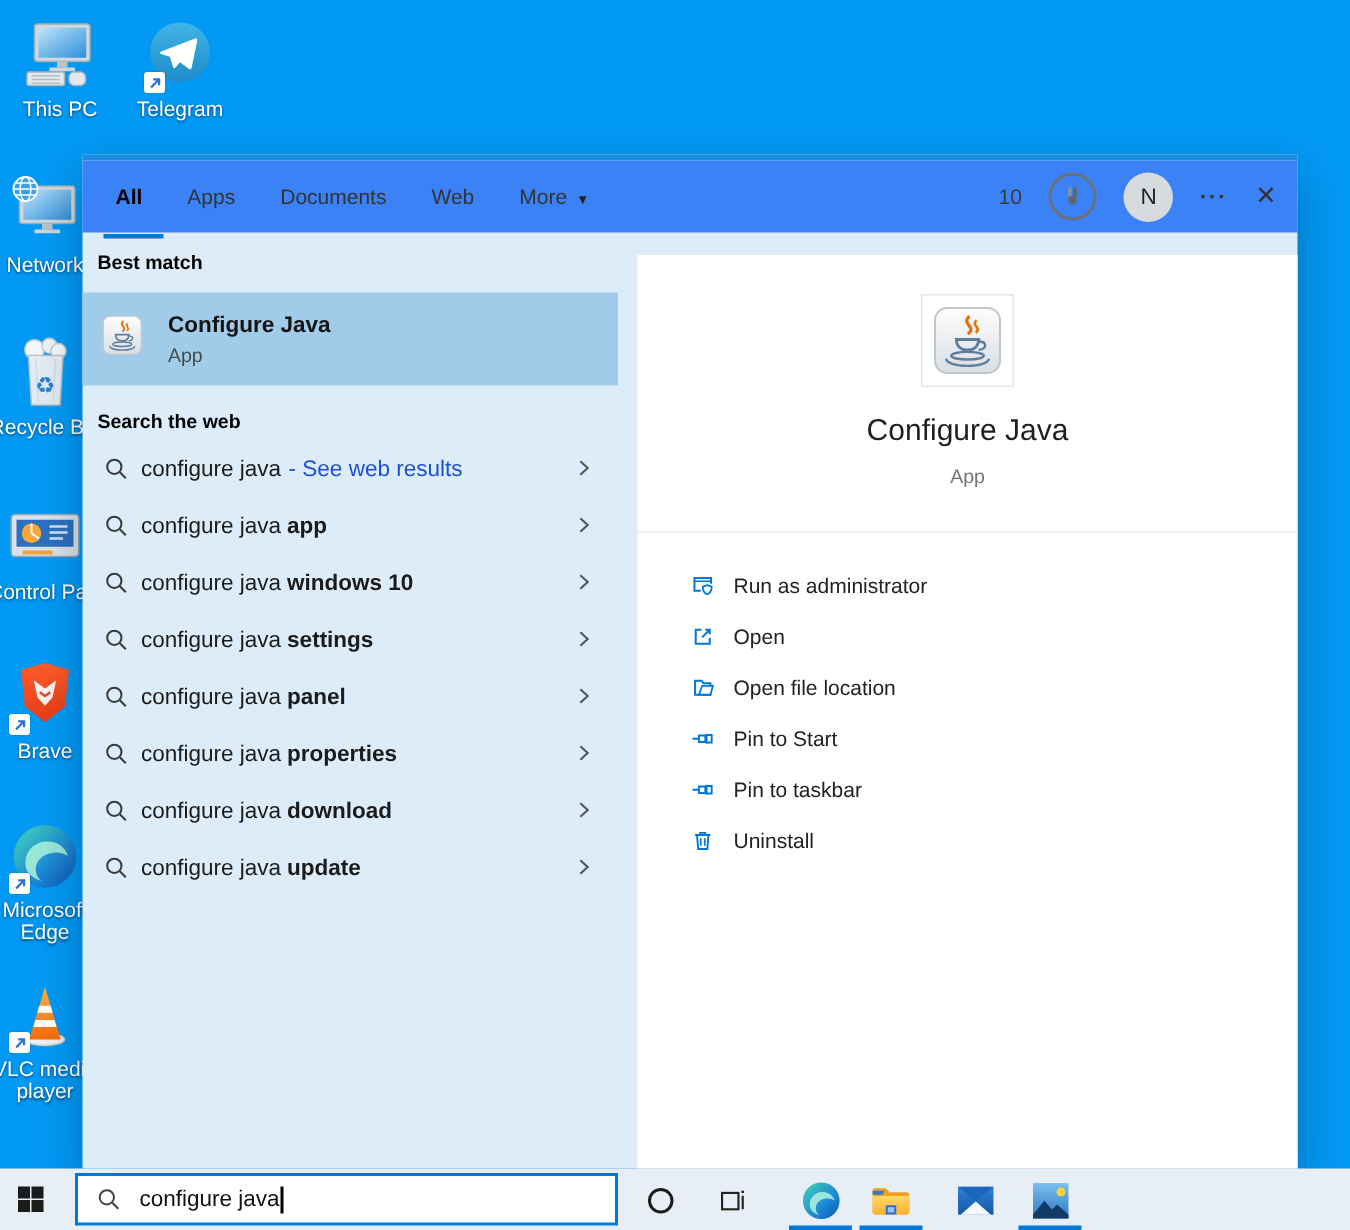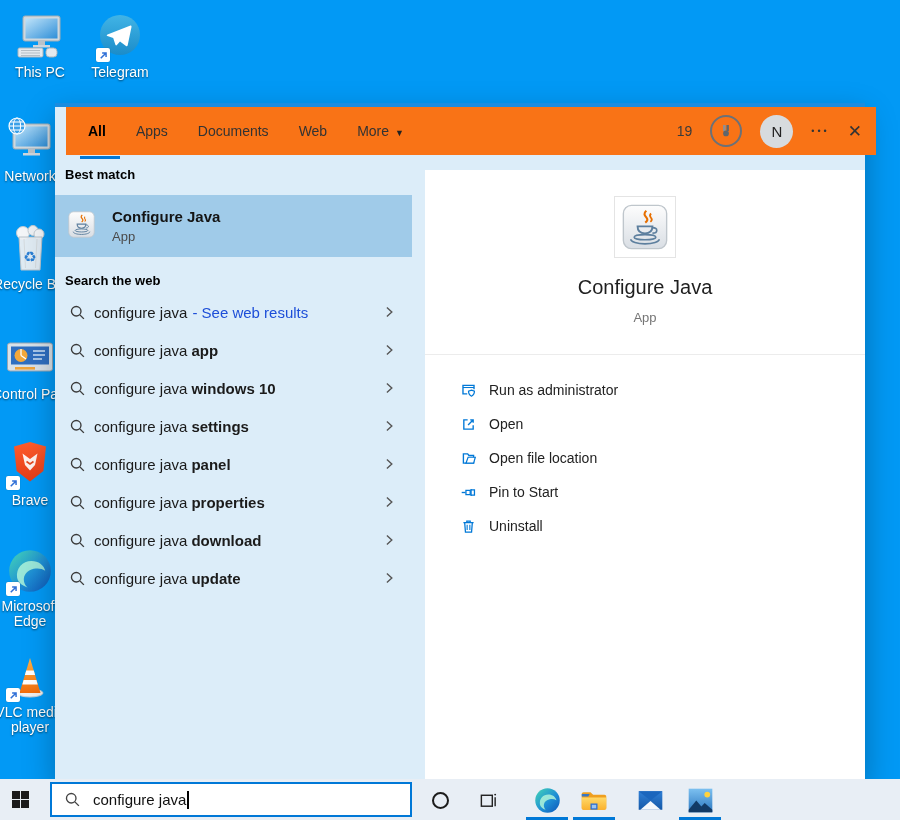--- a/index.html
+++ b/index.html
@@ -11,21 +11,21 @@
   .di .ic { height:50px; display:flex; align-items:center; justify-content:center; position:relative; }
   .di .lbl { margin-top:3px; font-size:14px; color:#fff; text-shadow:0 1px 2px rgba(0,0,0,.6); line-height:15px; }
   .sc { position:absolute; left:14px; bottom:0; width:14px; height:14px; background:#fff; border-radius:2px;
         display:flex; align-items:center; justify-content:center; box-shadow:0 0 1px rgba(0,0,0,.4); }
   .recycle-glyph { position:absolute; left:50%; top:24px; transform:translateX(-50%); color:#2b7fd4; font-size:15px; }
 
   
   .win { position:absolute; left:55px; top:103px; width:810px; height:676px; background:#dcedf9; z-index:5;
          box-shadow:0 12px 30px rgba(0,0,0,.28); }
   .accent { position:absolute; left:0; top:0; width:100%; height:4px; background:#1b8ce0; }
-  .whead { position:absolute; left:11px; top:4px; width:100%; height:48px; background:#f97316; }
+  .whead { position:absolute; left:0; top:4px; width:100%; height:48px; background:#3b82f6; }
   .tabs { position:absolute; left:22px; top:0; height:48px; display:flex; align-items:center; gap:30px; }
   .tab { font-size:14px; color:#333; cursor:pointer; }
   .tab.active { font-weight:bold; color:#000; }
   .tab .caret { font-size:9px; color:#222; margin-left:6px; }
   .tab-underline { position:absolute; left:14px; top:49px; width:40px; height:3px; background:#0078d7; }
   .hright { position:absolute; right:14px; top:0; height:48px; display:flex; align-items:center; gap:18px; }
   .count { font-size:14px; color:#3a3a3a; }
   .medal { width:32px; height:32px; border-radius:50%; border:2px solid #6b7178; display:flex; align-items:center; justify-content:center; }
   .avatar { width:33px; height:33px; border-radius:50%; background:#d7dbde; display:flex; align-items:center; justify-content:center;
             font-size:15px; color:#222; }
@@ -237,21 +237,21 @@
   <div class="whead">
     <div class="tabs">
       <span class="tab active">All</span>
       <span class="tab">Apps</span>
       <span class="tab">Documents</span>
       <span class="tab">Web</span>
       <span class="tab"><span>More</span><span class="caret">▼</span></span>
     </div>
     <div class="tab-underline"></div>
     <div class="hright">
-      <span class="count">19</span>
+      <span class="count">10</span>
       <span class="medal">
         <svg width="16" height="16" viewBox="0 0 20 20">
           <rect x="6.4" y="2.5" width="3" height="7.5" fill="#8a9097"></rect>
           <rect x="10.6" y="2.5" width="3" height="7.5" fill="#5f666d"></rect>
           <circle cx="10" cy="13" r="3.6" fill="#5f666d"></circle>
         </svg>
       </span>
       <span class="avatar">N</span>
       <span class="dots">•••</span>
       <span class="closex">✕</span>
@@ -443,20 +443,28 @@
       <div class="act">
         <svg width="17" height="17" viewBox="0 0 20 20">
             <path d="M2 10h4.5" stroke="#0078d7" stroke-width="1.6"></path>
             <path d="M7 7.5h5v5H7z" fill="none" stroke="#0078d7" stroke-width="1.5"></path>
             <path d="M13 6v8M13.5 7h3.5v6h-3.5" fill="none" stroke="#0078d7" stroke-width="1.5"></path>
           </svg>
         <span class="al">Pin to Start</span>
       </div>
       <div class="act">
         <svg width="17" height="17" viewBox="0 0 20 20">
+            <path d="M2 10h4.5" stroke="#0078d7" stroke-width="1.6"></path>
+            <path d="M7 7.5h5v5H7z" fill="none" stroke="#0078d7" stroke-width="1.5"></path>
+            <path d="M13 6v8M13.5 7h3.5v6h-3.5" fill="none" stroke="#0078d7" stroke-width="1.5"></path>
+          </svg>
+        <span class="al">Pin to taskbar</span>
+      </div>
+      <div class="act">
+        <svg width="17" height="17" viewBox="0 0 20 20">
             <path d="M4 5.5h12M8 5.5V3.8h4v1.7" fill="none" stroke="#0078d7" stroke-width="1.5"></path>
             <path d="M5.5 5.5l.9 11h7.2l.9-11" fill="none" stroke="#0078d7" stroke-width="1.5"></path>
             <path d="M8.4 8v6M11.6 8v6" stroke="#0078d7" stroke-width="1.3"></path>
           </svg>
         <span class="al">Uninstall</span>
       </div>
     </div>
   </div>
 </div>
 

